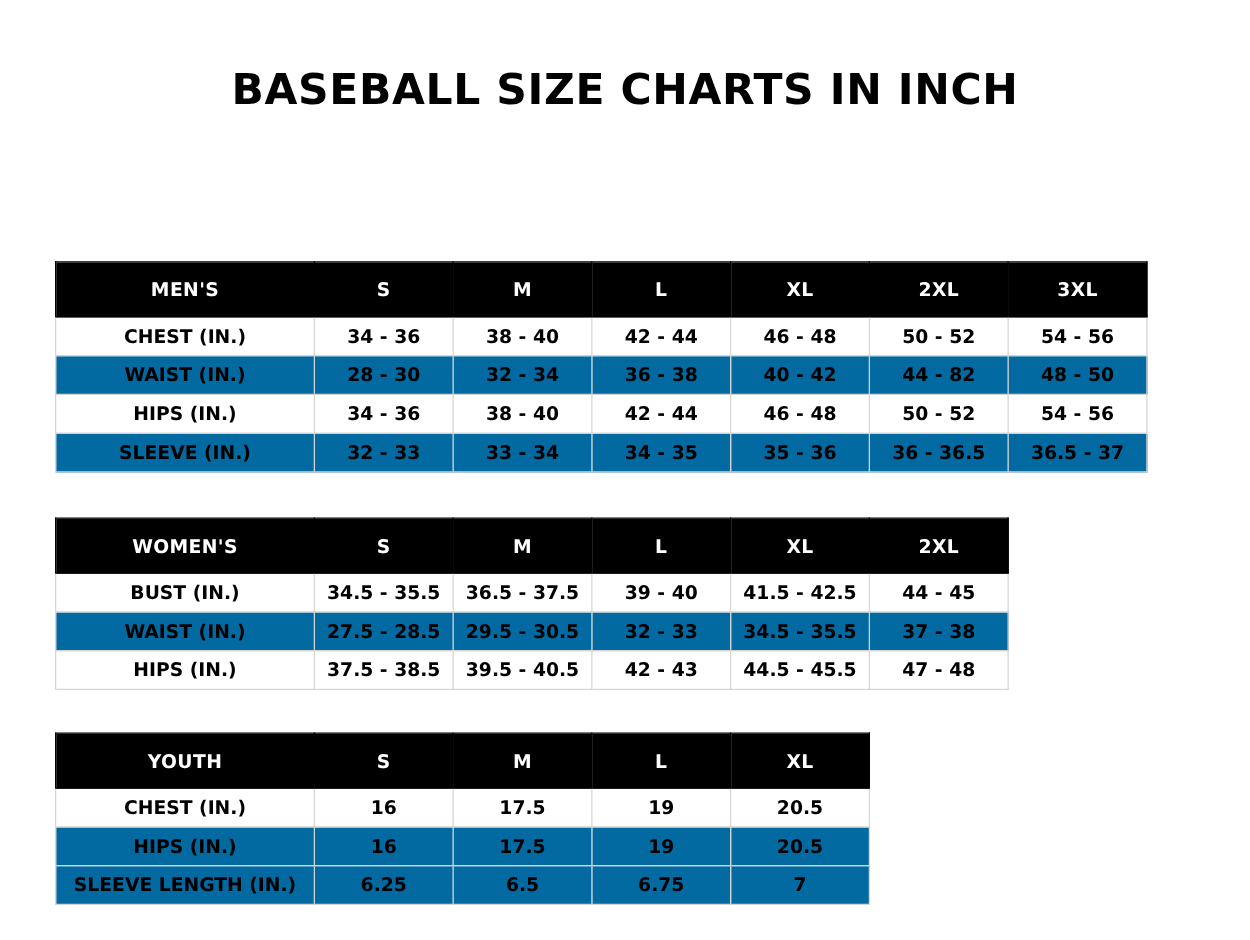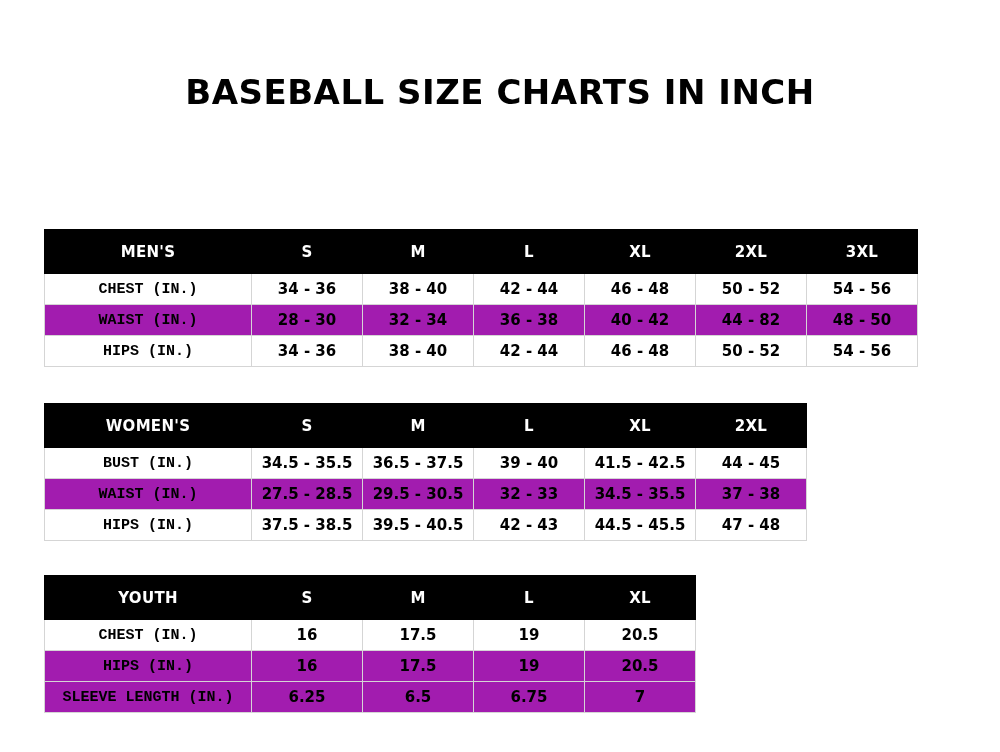--- a/index.html
+++ b/index.html
@@ -20,21 +20,21 @@
     height: 752px;
     box-sizing: border-box;
   }
   .title {
     text-align: center;
     font-size: 34px;
     font-weight: bold;
     letter-spacing: 0.5px;
     color: #000;
     margin: 0;
-    padding-top: 74px;
+    padding-top: 54px;
     padding-bottom: 0;
     line-height: 1.1;
   }
 
   .tables-wrap {
     padding: 0 44px;
     box-sizing: border-box;
   }
 
   table.size-table {
@@ -58,26 +58,25 @@
   table.size-table thead th {
     background: #000000;
     color: #ffffff;
     border: 1px solid #000000;
     height: 44px;
     font-size: 15px;
     letter-spacing: 0.3px;
   }
 
   table.size-table tbody tr.alt td {
-    background: #a21caf;
+    background: #0369a1;
   }
 
   .row-label {
     text-align: center;
-    font-family: Liberation Mono, monospace;
   }
 
   .spacer-men { height: 36px; }
   .spacer-women { height: 34px; }
 
   
   #men-table col.c0 { width: 207px; }
   #men-table col.cx { width: 111px; }
 
   #women-table col.c0 { width: 207px; }
@@ -141,20 +140,29 @@
         </tr>
         <tr>
           <td class="row-label">HIPS (IN.)</td>
           <td>34 - 36</td>
           <td>38 - 40</td>
           <td>42 - 44</td>
           <td>46 - 48</td>
           <td>50 - 52</td>
           <td>54 - 56</td>
         </tr>
+        <tr class="alt">
+          <td class="row-label">SLEEVE (IN.)</td>
+          <td>32 - 33</td>
+          <td>33 - 34</td>
+          <td>34 - 35</td>
+          <td>35 - 36</td>
+          <td>36 - 36.5</td>
+          <td>36.5 - 37</td>
+        </tr>
       </tbody>
     </table>
 
     <div class="spacer-men"></div>
 
     <table class="size-table" id="women-table">
       <colgroup>
         <col class="c0">
           <col class="cx">
           <col class="cx">

